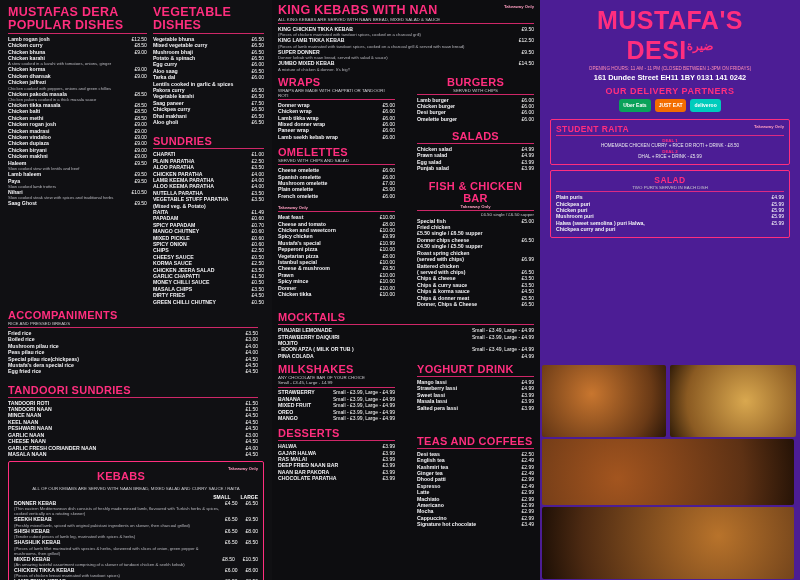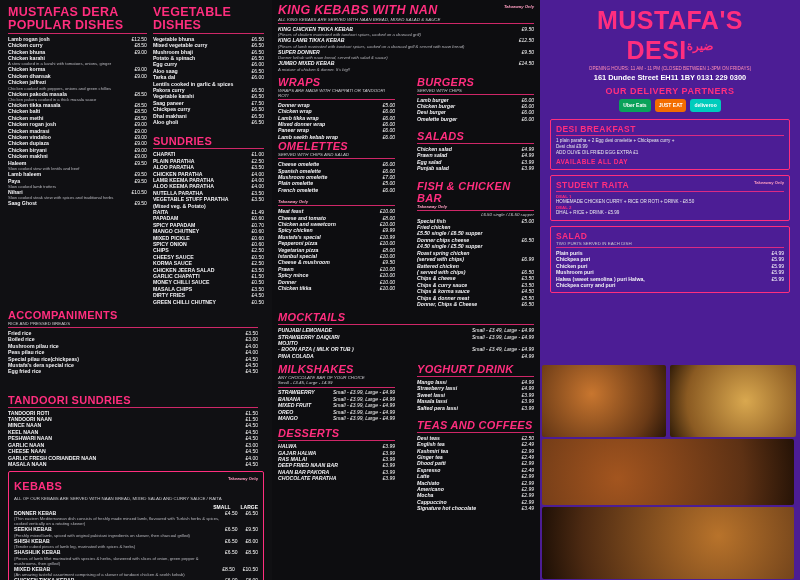--- a/index.html
+++ b/index.html
@@ -6,21 +6,21 @@
   body{
     width:800px;height:580px;overflow:hidden;
     background:#0b0b0d;
     font-family:"Liberation Sans",sans-serif;
     color:#fff;
   }
   .menu{position:relative;width:800px;height:580px;display:flex;}
   
   .panel{position:relative;box-sizing:border-box;}
   .panel-left{width:272px;background:#101013;padding:6px 8px 4px 8px;}
-  .panel-mid{width:268px;background:#0d0d10;padding:4px 6px;font-style:italic;}
+  .panel-mid{width:268px;background:#0d0d10;padding:4px 6px;}
   .panel-right{width:260px;background:#4c1d95;padding:4px 6px;}
   .hdr{
     color:#ff2e7e;font-weight:bold;letter-spacing:.3px;
     text-transform:uppercase;
   }
   .h1{font-size:12.5px;line-height:13px;}
   .h2{font-size:11px;line-height:12px;}
   .note{font-size:4.4px;color:#c9c9ce;line-height:5.2px;}
   .row{display:flex;justify-content:space-between;align-items:flex-start;gap:4px;}
   .row .nm{font-size:5.2px;line-height:6.4px;color:#f2f2f5;font-weight:bold;}
@@ -43,21 +43,21 @@
   .hours{font-size:4.6px;color:#ff8fb5;margin-top:3px;}
   .addr{font-size:7.4px;font-weight:bold;color:#fff;margin-top:2px;}
   .delivery{font-size:9px;color:#ff2e7e;font-weight:bold;margin-top:4px;letter-spacing:.5px;}
   .partners{display:flex;justify-content:center;gap:4px;margin-top:3px;}
   .pill{
     border-radius:3px;padding:2px 4px;font-size:5px;font-weight:bold;
     display:flex;align-items:center;justify-content:center;min-width:30px;height:13px;
     box-sizing:border-box;text-align:center;line-height:5.4px;
   }
   .ubox{border:1px solid #ff2e7e;border-radius:2px;margin:5px 4px;padding:4px 5px;}
-  .center{}
+  .center{text-align:center;}
   .deal-title{font-size:8.5px;color:#ff2e7e;font-weight:bold;letter-spacing:.4px;}
   .deal-line{font-size:4.6px;color:#e9e9ee;line-height:6px;}
   .photos{position:absolute;left:0;right:0;bottom:0;height:215px;overflow:hidden;}
   .ph{position:absolute;border-radius:2px;}
   .takeaway{font-size:4.2px;color:#ff9ec1;font-weight:bold;}
   .smallcap{font-size:4.4px;color:#ff2e7e;font-weight:bold;}
   .underline{height:.8px;background:#ff2e7e;opacity:.8;margin:1px 0 2px;}
 </style>
 </head>
 <body>
@@ -353,21 +353,21 @@
             <div class="row">
               <div class="nm">Mustafa's dera special rice</div>
               <div class="pr">£4.50</div>
             </div>
             <div class="row">
               <div class="nm">Egg fried rice</div>
               <div class="pr">£4.50</div>
             </div>
           </div>
 
-        <div class="hdr h2" style="margin-top:19px">TANDOORI SUNDRIES</div>
+        <div class="hdr h2" style="margin-top:9px">TANDOORI SUNDRIES</div>
         <div class="underline"></div>
         <div id="tandoori-list">
             <div class="row">
               <div class="nm">TANDOORI ROTI</div>
               <div class="pr">£1.50</div>
             </div>
             <div class="row">
               <div class="nm">TANDOORI NAAN</div>
               <div class="pr">£1.50</div>
             </div>
@@ -522,21 +522,21 @@
             <div class="row">
               <div class="nm">Paneer wrap</div>
               <div class="pr">£6.00</div>
             </div>
             <div class="row">
               <div class="nm">Lamb seekh kebab wrap</div>
               <div class="pr">£6.00</div>
             </div>
           </div>
 
-        <div class="hdr h2" style="">OMELETTES</div>
+        <div class="hdr h2" style="margin-top:6px">OMELETTES</div>
         <div class="note">SERVED WITH CHIPS AND SALAD</div>
         <div class="underline"></div>
         <div id="omelettes-list">
             <div class="row">
               <div class="nm">Cheese omelette</div>
               <div class="pr">£6.00</div>
             </div>
             <div class="row">
               <div class="nm">Spanish omelette</div>
               <div class="pr">£6.00</div>
@@ -828,21 +828,21 @@
             <div class="row">
               <div class="nm">Masala lassi</div>
               <div class="pr">£3.99</div>
             </div>
             <div class="row">
               <div class="nm">Salted pera lassi</div>
               <div class="pr">£3.99</div>
             </div>
           </div>
 
-        <div class="hdr h2" style="margin-top:8px">TEAS AND COFFEES</div>
+        <div class="hdr h2" style="margin-top:24px">TEAS AND COFFEES</div>
         <div class="underline"></div>
         <div id="teas-list">
             <div class="row">
               <div class="nm">Desi teas</div>
               <div class="pr">£2.50</div>
             </div>
             <div class="row">
               <div class="nm">English tea</div>
               <div class="pr">£2.49</div>
             </div>
@@ -891,37 +891,29 @@
     </div>
   </div>
 
   <div class="panel panel-right">
     <div class="brandwrap">
       <div class="brand1">MUSTAFA'S</div>
       <div class="brand2">
         <span>DESI</span><span class="arabic">ضيرة</span>
       </div>
       <div class="hours">OPENING HOURS: 11 AM - 11 PM (CLOSED BETWEEN 1-3PM ON FRIDAYS)</div>
-      <div class="addr">161 Dundee Street EH11 1BY 0131 229 0300</div>
+      <div class="addr">161 Dundee Street EH11 1BY 0131 141 0242</div>
       <div class="delivery">OUR DELIVERY PARTNERS</div>
       <div class="partners" id="partners">
           <div class="pill" style="background: rgb(10, 162, 90); color: rgb(255, 255, 255);">Uber Eats</div>
           <div class="pill" style="background: rgb(243, 109, 0); color: rgb(255, 255, 255);">JUST EAT</div>
           <div class="pill" style="background: rgb(0, 204, 188); color: rgb(255, 255, 255);">deliveroo</div>
         </div>
     </div>
 
-    <div class="ubox">
-      <div class="deal-title center">DESI BREAKFAST</div>
-      <div class="underline"></div>
-      <div class="deal-line center">1 plain paratha + 2 Egg desi omelette + Chickpeas curry +</div>
-      <div class="deal-line center">Desi chai  £9.99</div>
-      <div class="deal-line center">ADD OLIVE OIL FRIED EGG EXTRA £1</div>
-      <div class="deal-title center" style="font-size:6.5px;margin-top:2px">AVAILABLE ALL DAY</div>
-    </div>
 
     <div class="ubox">
       <div class="row">
         <span class="deal-title">STUDENT RAITA</span>
         <span class="takeaway">Takeaway Only</span>
       </div>
       <div class="underline"></div>
       <div class="smallcap center">DEAL 1</div>
       <div class="deal-line center">HOMEMADE CHICKEN CURRY + RICE OR ROTI + DRINK - £8.50</div>
       <div class="smallcap center">DEAL 2</div>

